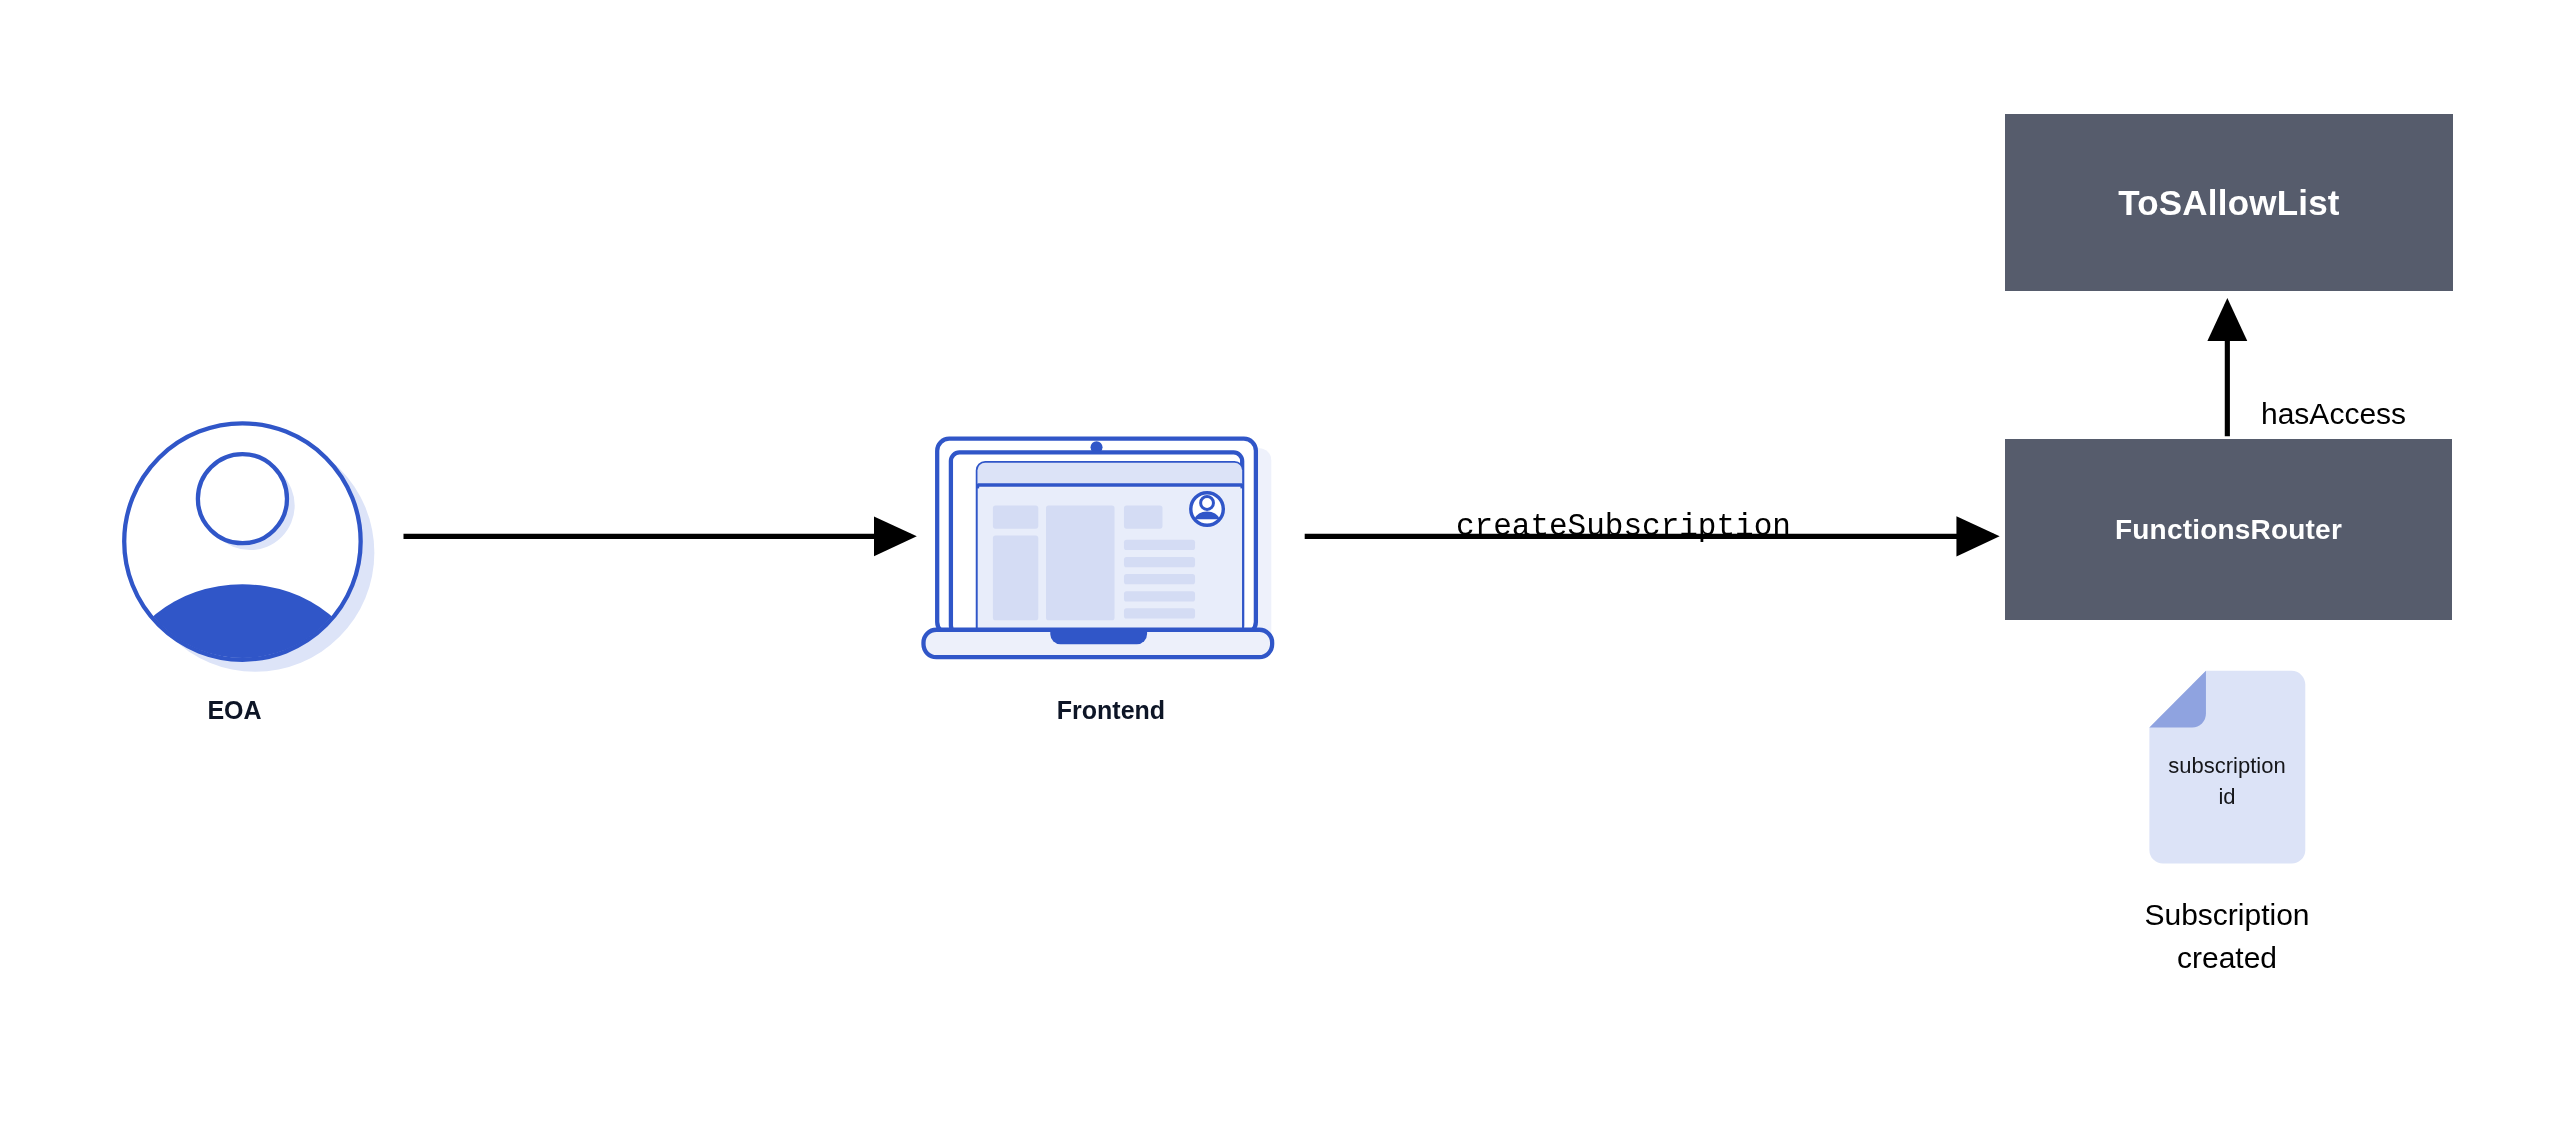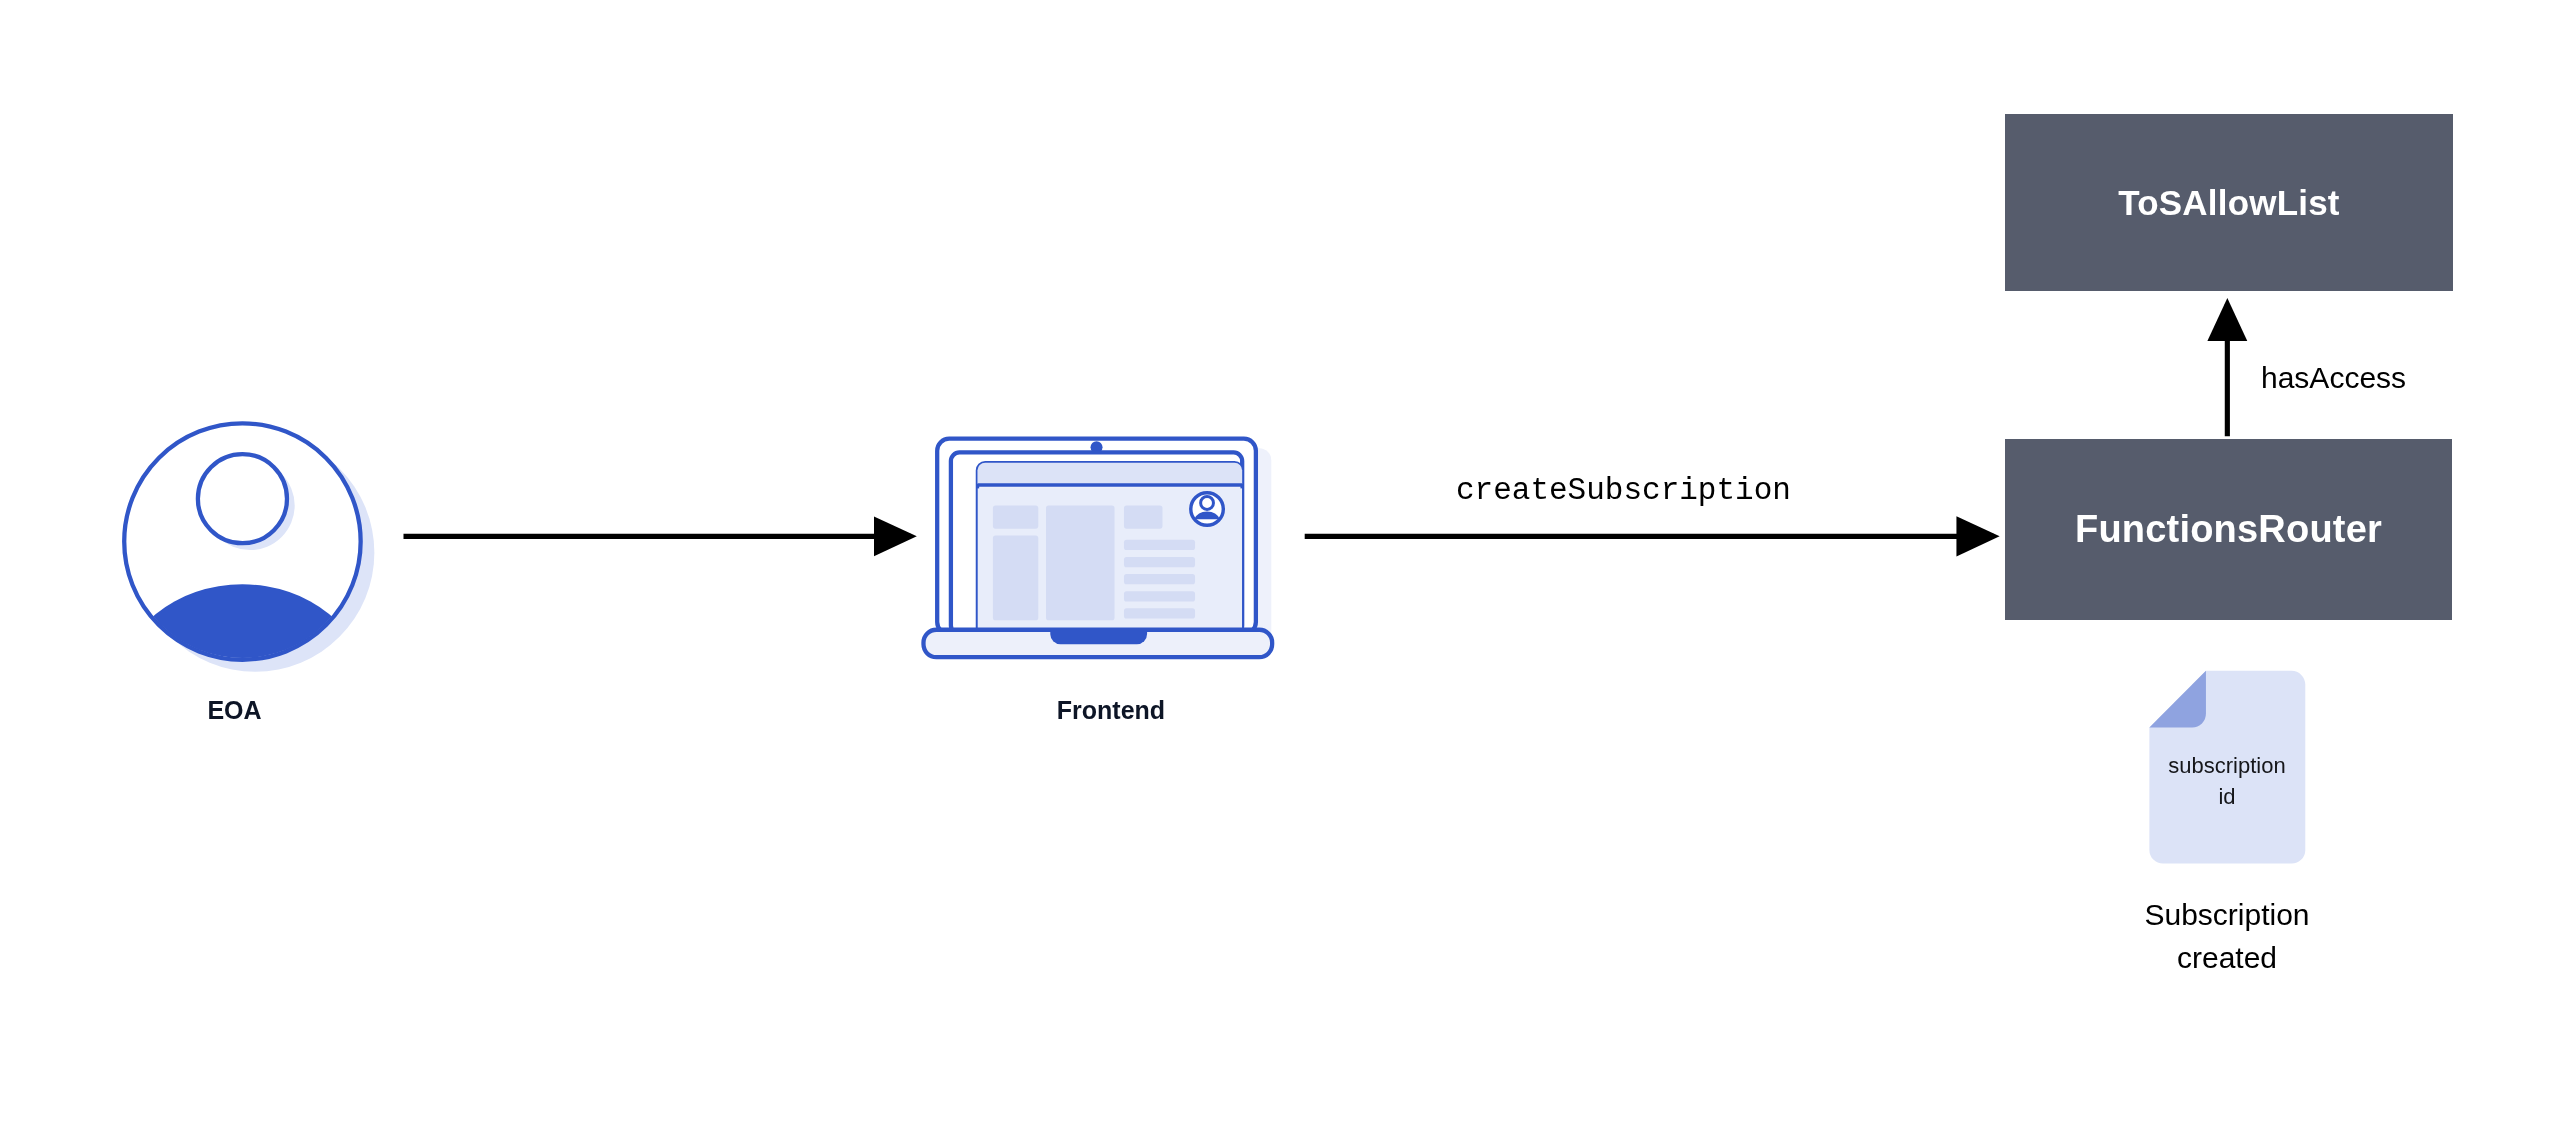--- a/index.html
+++ b/index.html
@@ -42,28 +42,29 @@
     width: 448px;
     height: 177px;
     font-size: 35px;
   }
 
   #node-functions-router {
     left: 2005px;
     top: 439px;
     width: 447px;
     height: 181px;
-    font-size: 38px;
+    font-size: 28px;
   }
 
   
   .edge-label {
     position: absolute;
     color: #000000;
     white-space: nowrap;
+    margin-top: 36px;
   }
   #label-create-subscription {
     left: 1456px;
     top: 473px;
     font-family: "Liberation Mono", monospace;
     font-size: 31px;
     letter-spacing: 0px;
   }
   #label-has-access {
     left: 2261px;

